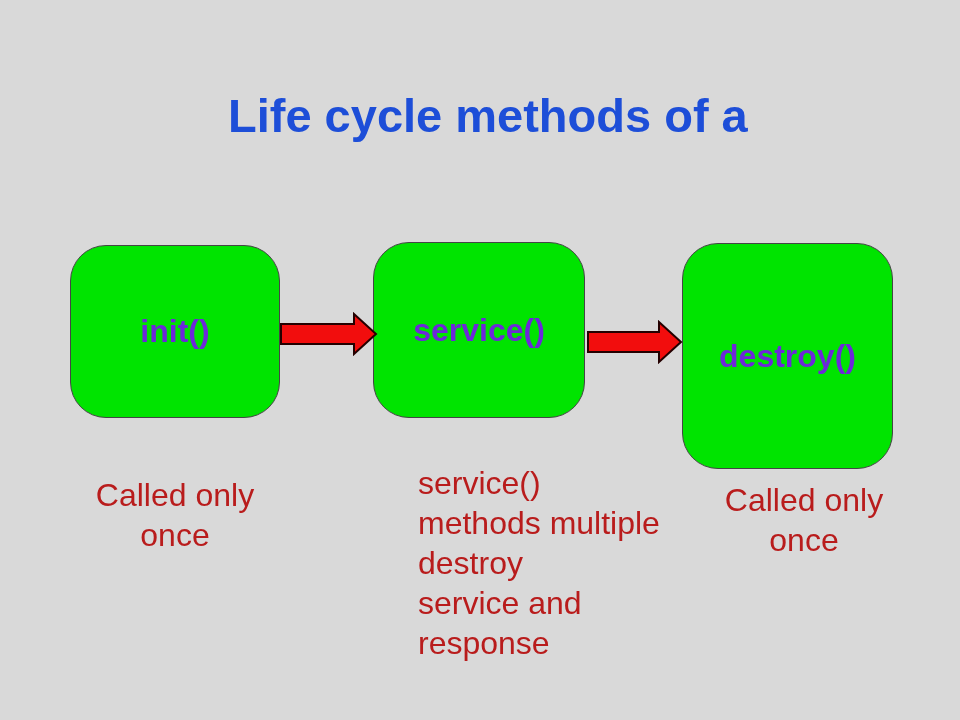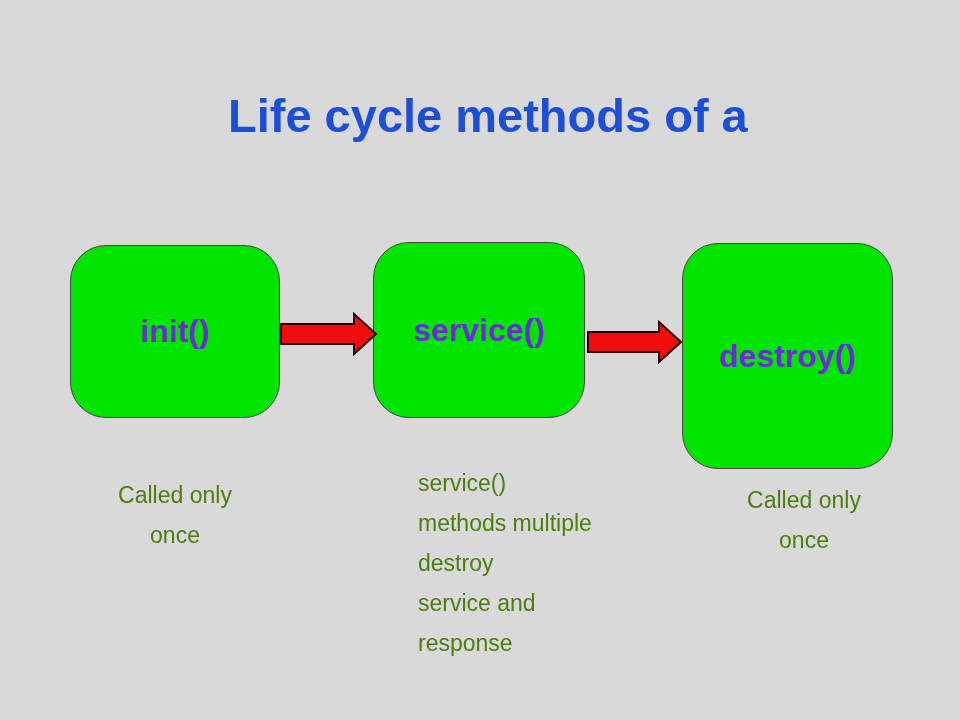--- a/index.html
+++ b/index.html
@@ -53,22 +53,22 @@
   .arrow {
     position: absolute;
     z-index: 2;
   }
   .arrow-1 { left: 280px; top: 312px; }
   .arrow-2 { left: 587px; top: 320px; }
 
   
   .caption {
     position: absolute;
-    color: #4d7c0f;
-    font-size: 23px;
+    color: #b91c1c;
+    font-size: 32px;
     line-height: 40px;
   }
   .caption span { display: block; }
   .caption-left   { left: 75px;  top: 475px; width: 200px; text-align: center; }
   .caption-middle { left: 418px; top: 463px; width: 260px; text-align: left; }
   .caption-right  { left: 704px; top: 480px; width: 200px; text-align: center; }
 </style>
 </head>
 <body>
 

